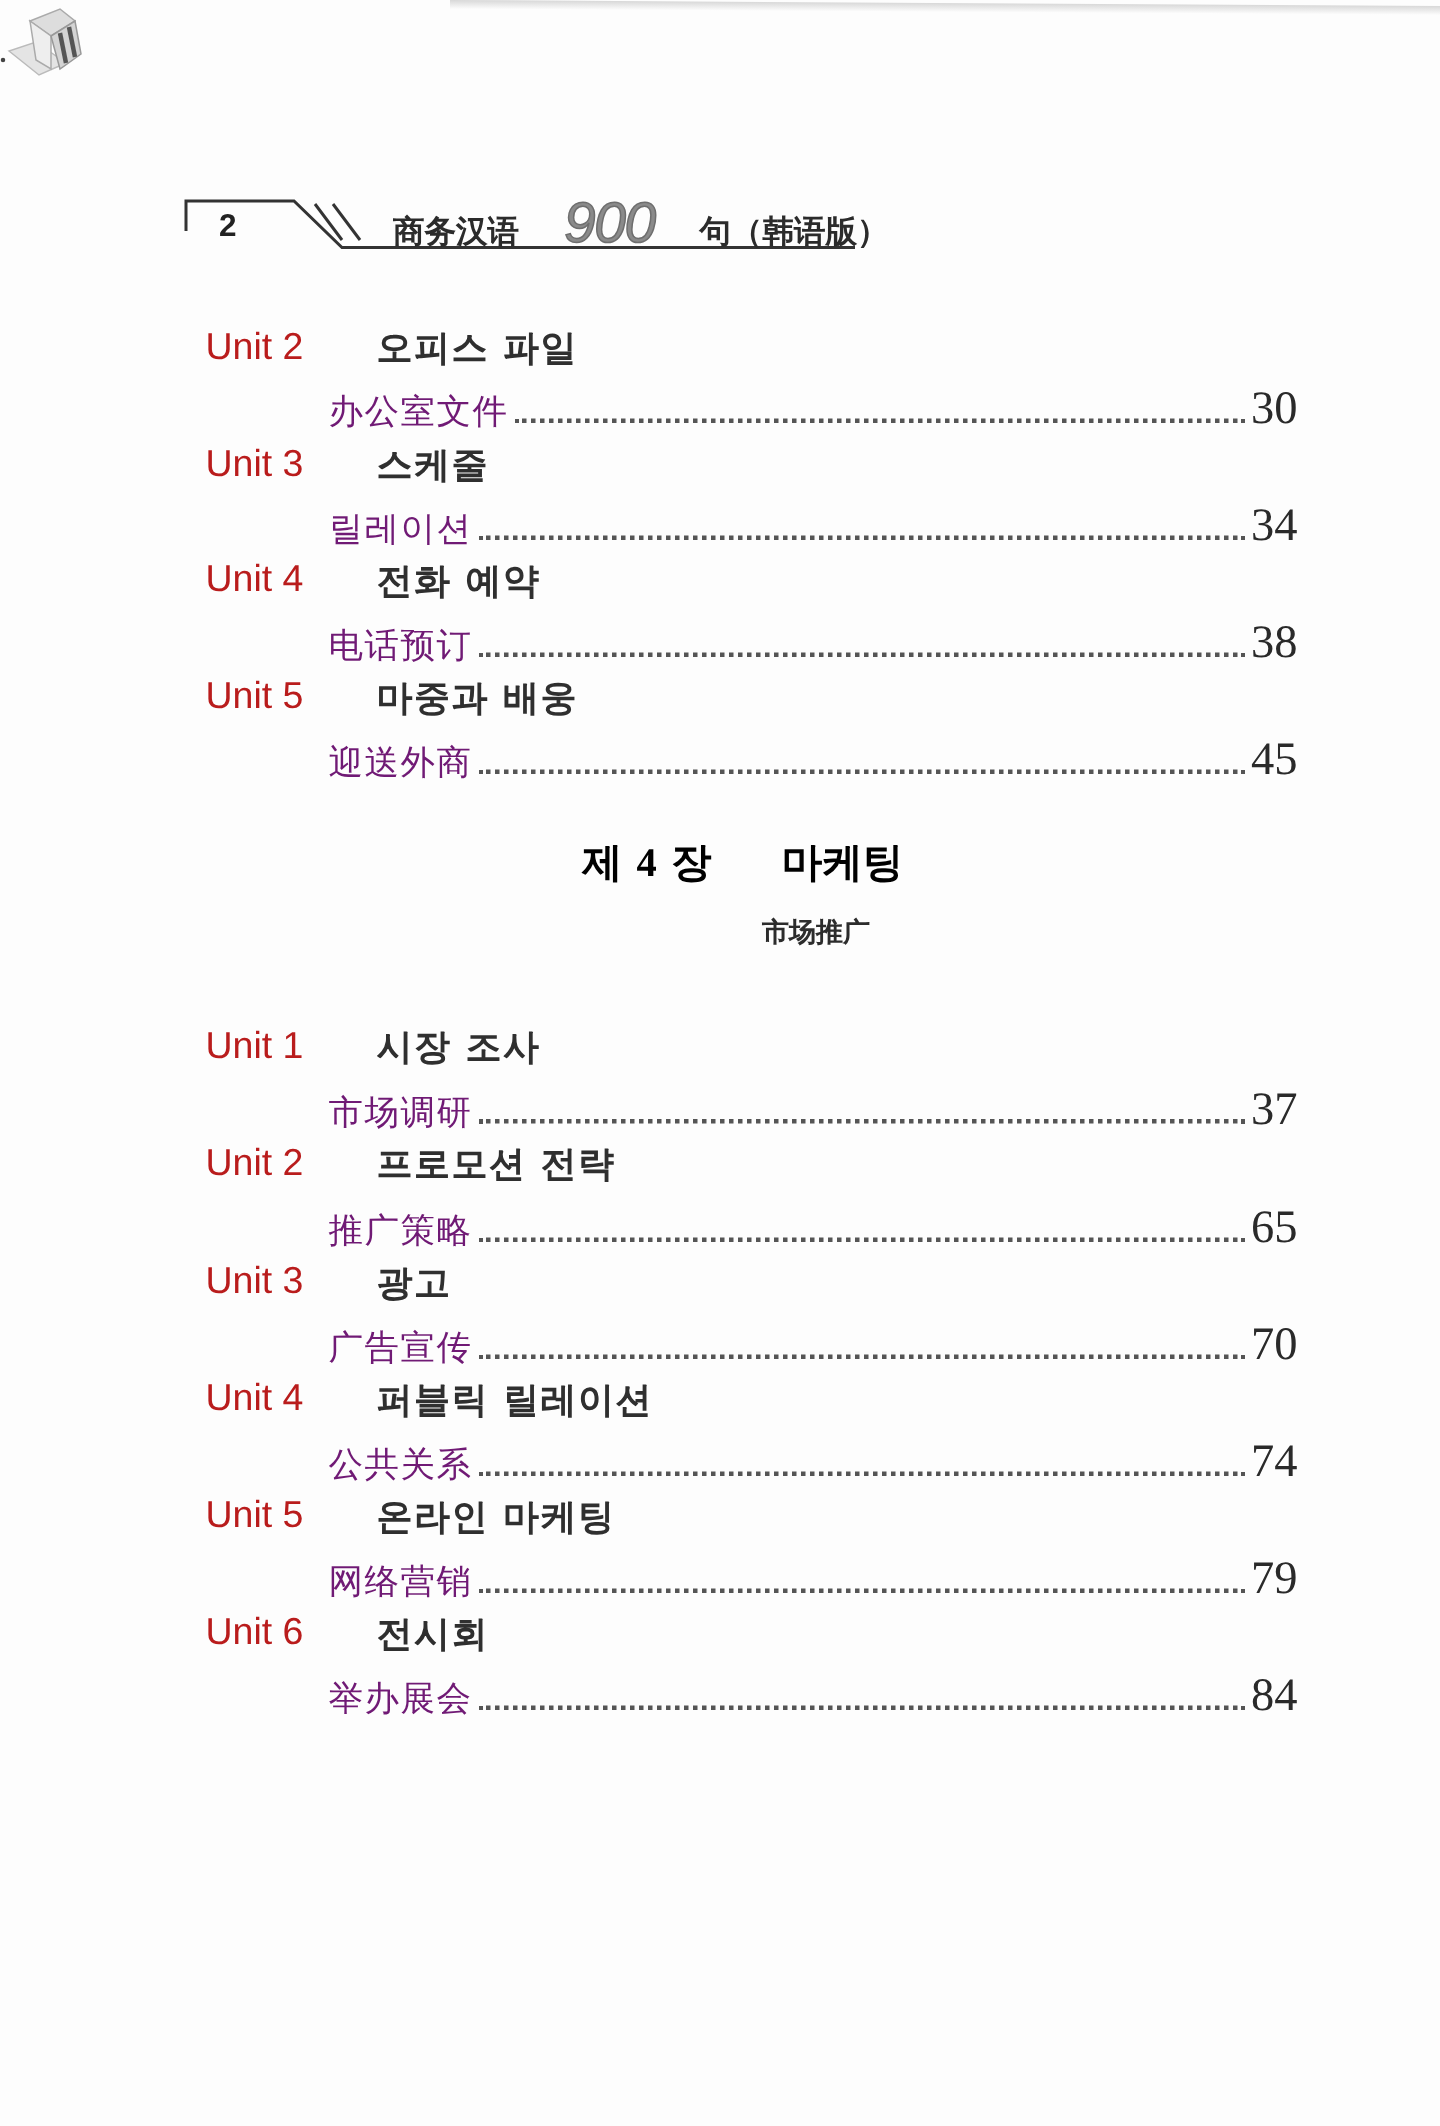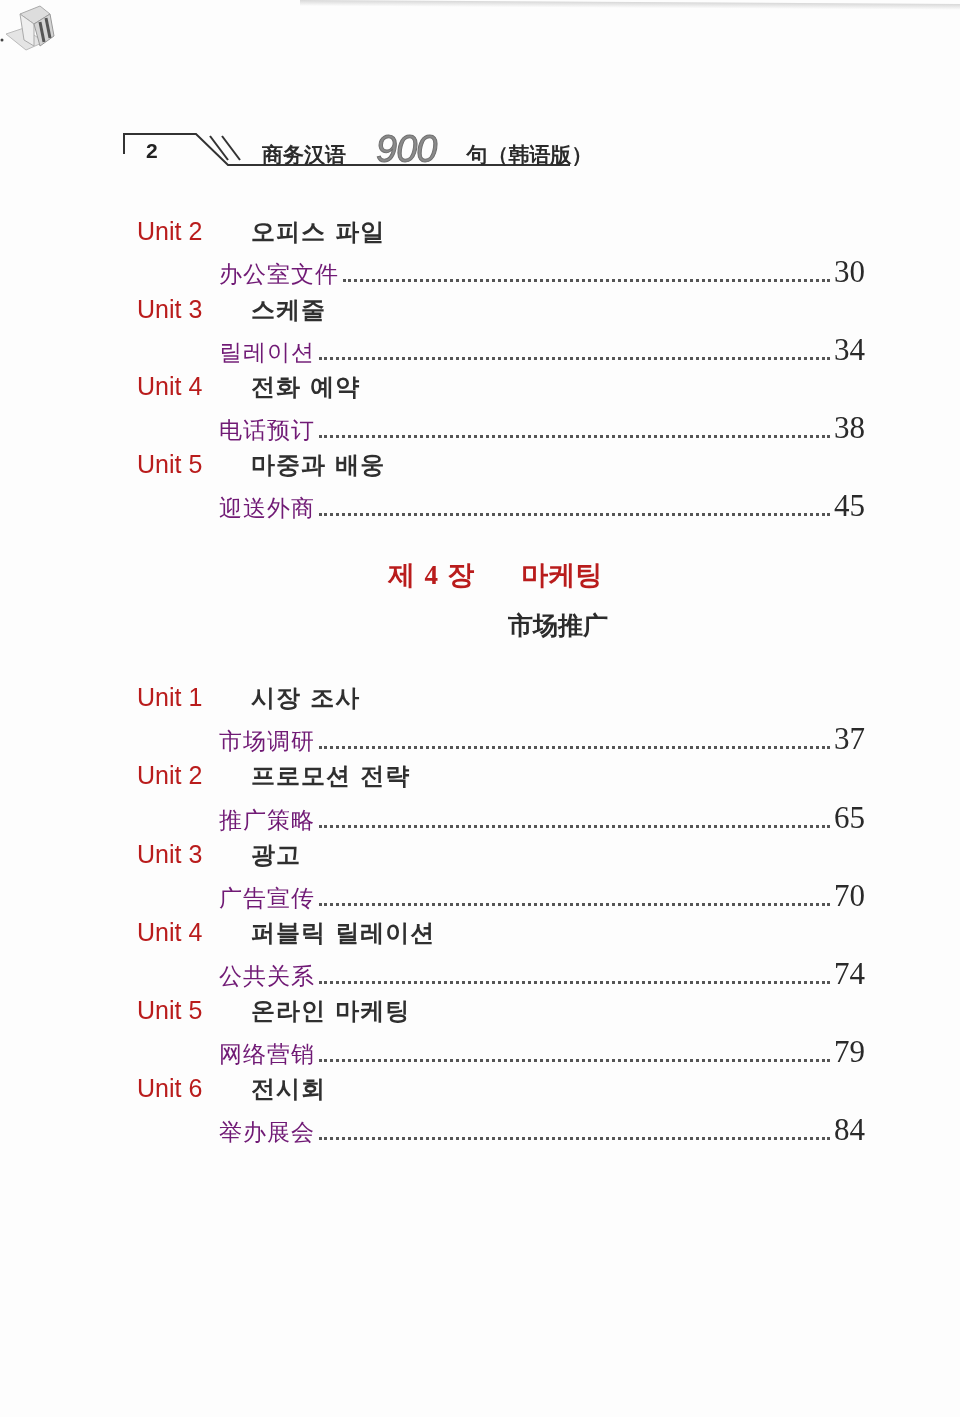--- a/index.html
+++ b/index.html
@@ -48,26 +48,26 @@
     font-family:"DejaVu Sans", sans-serif; font-size:23px; color:#701a75; white-space:nowrap; letter-spacing:1px;
   }
   .toc-dots {
     flex:1; border-bottom:3px dotted #555; margin:0 4px 6px 4px; height:0;
   }
   .toc-page {
     font-family:"Liberation Serif", serif; font-size:31px; color:#2a2a2a;
   }
   .chapter-title {
     position:absolute; left:388px; top:557px; white-space:nowrap;
-    font-family:"DejaVu Sans", sans-serif; font-size:27px; font-weight:bold; color:#b91c1c;
+    font-family:"DejaVu Sans", sans-serif; font-size:27px; font-weight:bold; color:#000000;
   }
   .chapter-title .num { font-family:"Liberation Serif", serif; font-weight:bold; }
   .chapter-sub {
     position:absolute; left:508px; top:609px; white-space:nowrap;
-    font-family:Liberation Serif, serif; font-size:25px; font-weight:bold; color:#2c2c2c;
+    font-family:Liberation Serif, serif; font-size:18px; font-weight:bold; color:#2c2c2c;
   }
 </style>
 </head>
 <body>
 
 <div class="top-edge"></div>
 
 <div class="hdr">
   <svg width="960" height="200">
     <polyline points="124,154 124,134 196,134 228,165 570,165" fill="none" stroke="#333" stroke-width="2"></polyline>

